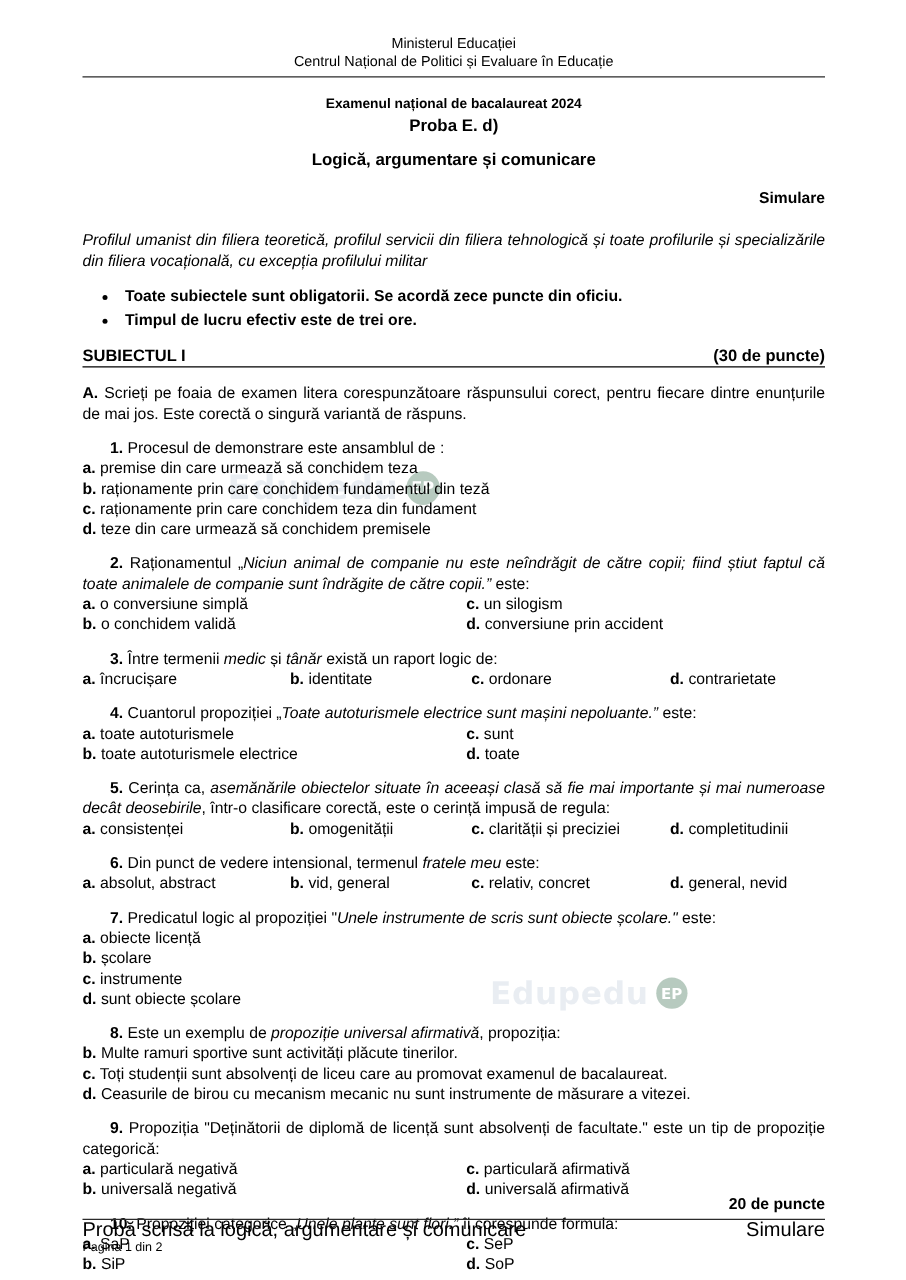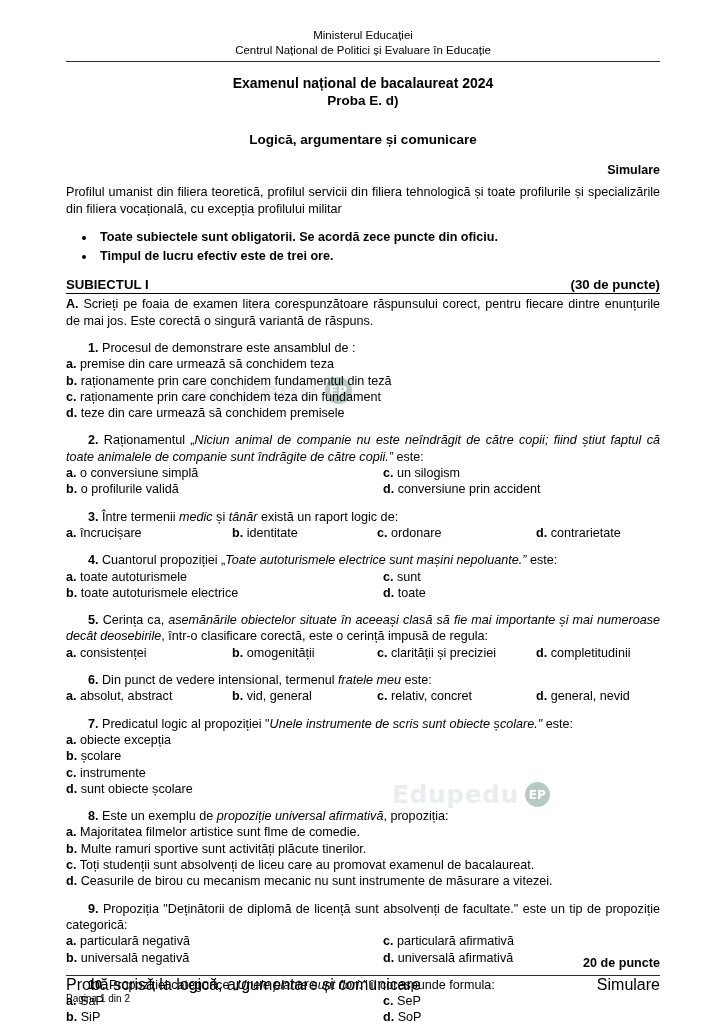--- a/index.html
+++ b/index.html
@@ -47,36 +47,37 @@
     border-top: 1px solid #2b2b2b;
     margin: 4px 0 0 0;
     height: 0;
   }
 
   .title-block {
     text-align: center;
     font-weight: bold;
     margin-top: 13px;
   }
-  .title-main { font-size: 14px; line-height: 17px; }
+  .title-main { font-size: 11px; line-height: 17px; }
   .title-sub  { font-size: 13.5px; line-height: 17px; }
-  .title-disc { font-size: 13.5px; line-height: 17px; margin-top: 22px; }
+  .title-disc { font-size: 13.5px; line-height: 17px; margin-top: 10px; }
 
   .sess-line {
     text-align: right;
     font-weight: bold;
     font-size: 12.5px;
     margin-top: 15px;
   }
 
   .profile-par {
-    margin-top: 7px;
+    margin-top: 19px;
     font-size: 12.6px;
     line-height: 16.5px;
     text-align: justify;
+    font-style: italic;
   }
 
   .bullets {
     margin: 11px 0 0 0;
     padding-left: 30px;
     font-weight: bold;
     font-size: 12.6px;
     line-height: 19px;
   }
   .bullets li { padding-left: 4px; }
@@ -87,21 +88,21 @@
     border-bottom: 1.4px solid #000;
     display: flex;
     justify-content: space-between;
     align-items: center;
     font-weight: bold;
     font-size: 13.2px;
     padding-bottom: 1px;
   }
 
   .req-par {
-    margin-top: 2px;
+    margin-top: 12px;
     font-size: 12.6px;
     line-height: 16.5px;
     text-align: justify;
   }
   .req-par .bold { font-weight: bold; }
 
   
   .question { margin-top: 11px; }
   .q-stem {
     font-size: 12.6px;
@@ -118,21 +119,21 @@
     line-height: 16.3px;
     white-space: nowrap;
   }
   .opt .ltr { font-weight: bold; }
 
   
   .opts.stack .opt { display: block; }
 
   .opts.two-col .row { display: block; position: relative; height: 16.3px; }
   .opts.two-col .c1 { position: absolute; left: 0; }
-  .opts.two-col .c2 { position: absolute; left: 317px; }
+  .opts.two-col .c2 { position: absolute; left: 307px; }
 
   .opts.four-col .row { position: relative; height: 16.3px; }
   .opts.four-col .c1 { position: absolute; left: 0; }
   .opts.four-col .c2 { position: absolute; left: 166px; }
   .opts.four-col .c3 { position: absolute; left: 311px; }
   .opts.four-col .c4 { position: absolute; left: 470px; }
 
   
   .points-line {
     position: absolute;
@@ -259,21 +260,21 @@
           </div>
         </div>
         <div class="question">
           <div class="q-stem"><span class="num">2.</span><span> Raționamentul „</span><i>Niciun animal de companie nu este neîndrăgit de către copii; fiind știut faptul că toate animalele de companie sunt îndrăgite de către copii.”</i><span> este:</span></div>
           <div class="opts two-col">
             <div class="row">
               <span class="opt c1"><span class="ltr">a.</span><span> o conversiune simplă</span></span>
               <span class="opt c2"><span class="ltr">c.</span><span> un silogism</span></span>
             </div>
             <div class="row">
-              <span class="opt c1"><span class="ltr">b.</span><span> o profilurile validă</span></span>
+              <span class="opt c1"><span class="ltr">b.</span><span> o conchidem validă</span></span>
               <span class="opt c2"><span class="ltr">d.</span><span> conversiune prin accident</span></span>
             </div>
           </div>
         </div>
         <div class="question">
           <div class="q-stem"><span class="num">3.</span><span> Între termenii </span><i>medic</i><span> și </span><i>tânăr</i><span> există un raport logic de:</span></div>
           <div class="opts four-col">
             <div class="row">
               <span class="opt c1"><span class="ltr">a.</span><span> încrucișare</span></span>
               <span class="opt c2"><span class="ltr">b.</span><span> identitate</span></span>
@@ -313,30 +314,29 @@
               <span class="opt c1"><span class="ltr">a.</span><span> absolut, abstract</span></span>
               <span class="opt c2"><span class="ltr">b.</span><span> vid, general</span></span>
               <span class="opt c3"><span class="ltr">c.</span><span> relativ, concret</span></span>
               <span class="opt c4"><span class="ltr">d.</span><span> general, nevid</span></span>
             </div>
           </div>
         </div>
         <div class="question">
           <div class="q-stem"><span class="num">7.</span><span> Predicatul logic al propoziției "</span><i>Unele instrumente de scris sunt obiecte școlare."</i><span> este:</span></div>
           <div class="opts stack">
-            <span class="opt "><span class="ltr">a.</span><span> obiecte excepția</span></span>
+            <span class="opt "><span class="ltr">a.</span><span> obiecte licență</span></span>
             <span class="opt "><span class="ltr">b.</span><span> școlare</span></span>
             <span class="opt "><span class="ltr">c.</span><span> instrumente</span></span>
             <span class="opt "><span class="ltr">d.</span><span> sunt obiecte școlare</span></span>
           </div>
         </div>
         <div class="question">
           <div class="q-stem"><span class="num">8.</span><span> Este un exemplu de </span><i>propoziție universal afirmativă</i><span>, propoziția:</span></div>
           <div class="opts stack">
-            <span class="opt "><span class="ltr">a.</span><span> Majoritatea filmelor artistice sunt flme de comedie.</span></span>
             <span class="opt "><span class="ltr">b.</span><span> Multe ramuri sportive sunt activități plăcute tinerilor.</span></span>
             <span class="opt "><span class="ltr">c.</span><span> Toți studenții sunt absolvenți de liceu care au promovat examenul de bacalaureat.</span></span>
             <span class="opt "><span class="ltr">d.</span><span> Ceasurile de birou cu mecanism mecanic nu sunt instrumente de măsurare a vitezei.</span></span>
           </div>
         </div>
         <div class="question">
           <div class="q-stem"><span class="num">9.</span><span> Propoziția "Deținătorii de diplomă de licență sunt absolvenți de facultate." este un tip de propoziție categorică:</span></div>
           <div class="opts two-col">
             <div class="row">
               <span class="opt c1"><span class="ltr">a.</span><span> particulară negativă</span></span>

